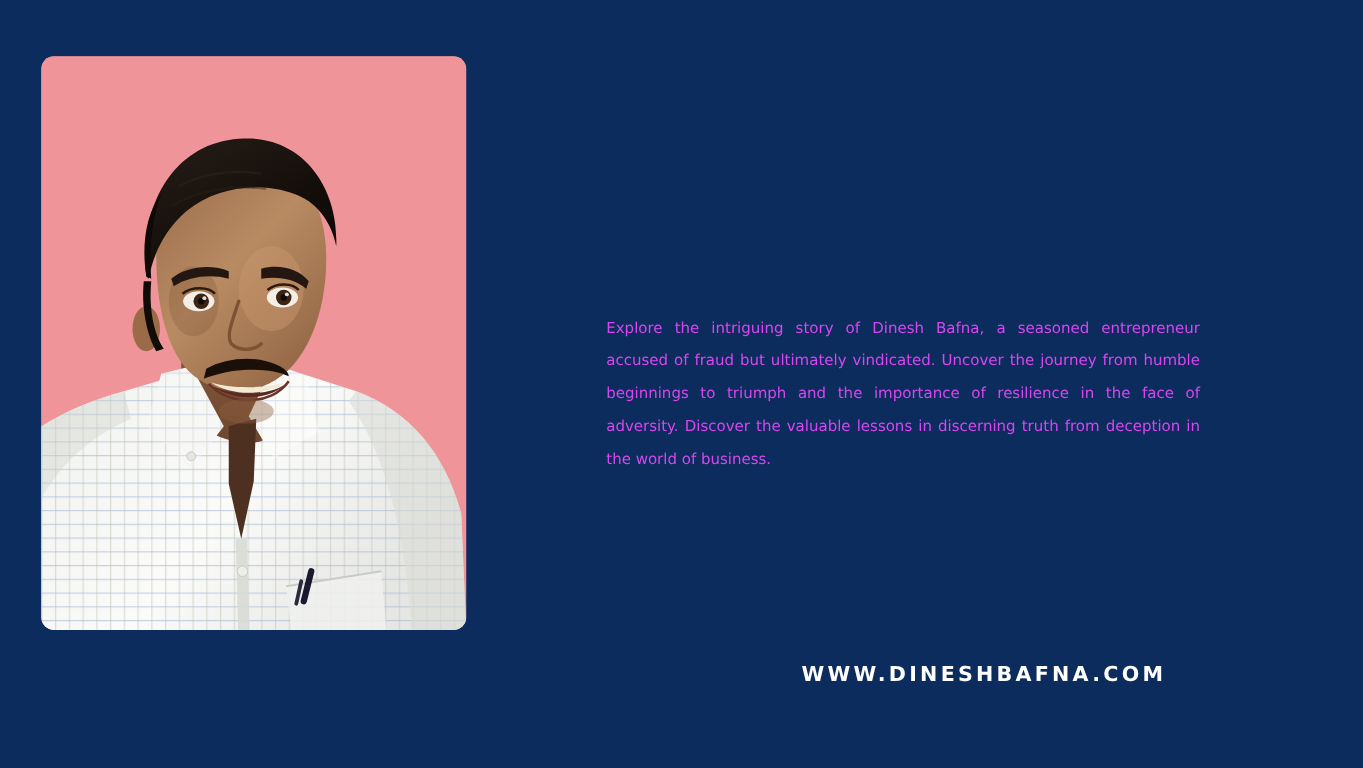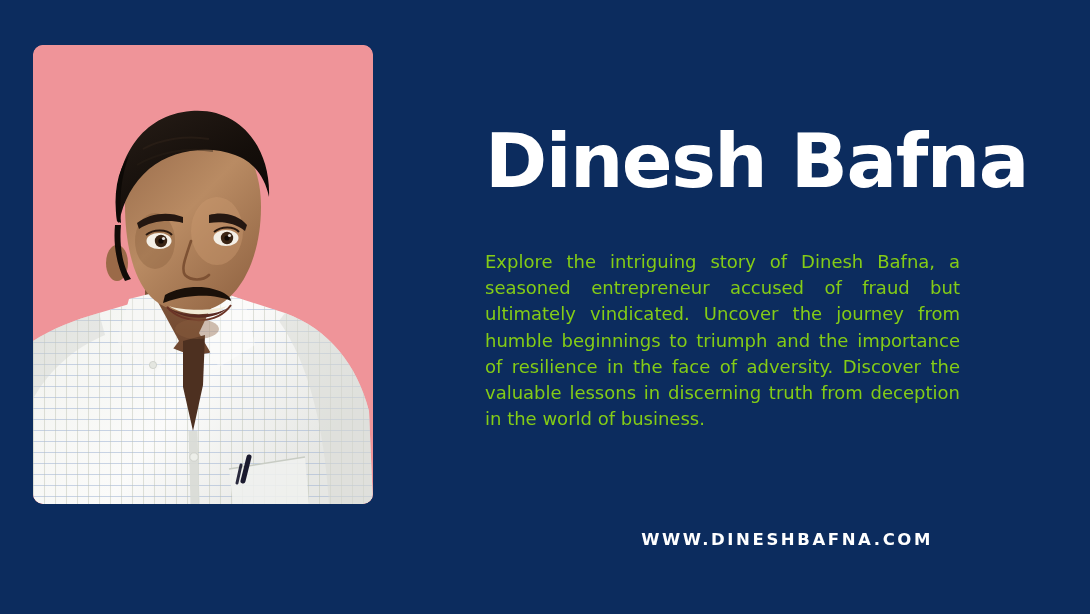--- a/index.html
+++ b/index.html
@@ -64,23 +64,23 @@
     white-space: nowrap;
   }
 
   .body-copy {
     position: absolute;
     left: 0;
     top: 249px;
     width: 475px;
     margin: 0;
     font-family: "DejaVu Sans", sans-serif;
-    font-size: 18px;
+    font-size: 12px;
     line-height: 26.2px;
-    color: #84cc16;
+    color: #d946ef;
     text-align: justify;
     text-justify: inter-word;
   }
 
   .site-url {
     position: absolute;
     left: 0;
     top: 530px;
     width: 448px;
     margin: 0;
@@ -225,21 +225,20 @@
           <path d="M134 262 C150 280 184 280 198 260" stroke="#6b3426" stroke-width="2" fill="none"></path>
 
           <ellipse cx="164" cy="284" rx="22" ry="10" fill="#8b5e3e" opacity="0.4"></ellipse>
         </g>
       </svg>
     </div>
   </div>
 
   <div class="content">
 
-    <h1 class="headline">Dinesh Bafna</h1>
 
     <p class="body-copy">Explore the intriguing story of Dinesh Bafna, a seasoned entrepreneur accused of fraud but ultimately vindicated. Uncover the journey from humble beginnings to triumph and the importance of resilience in the face of adversity. Discover the valuable lessons in discerning truth from deception in the world of business.</p>
 
     <p class="site-url">WWW.DINESHBAFNA.COM</p>
 
   </div>
 
 </div>
 
 </body></html>

